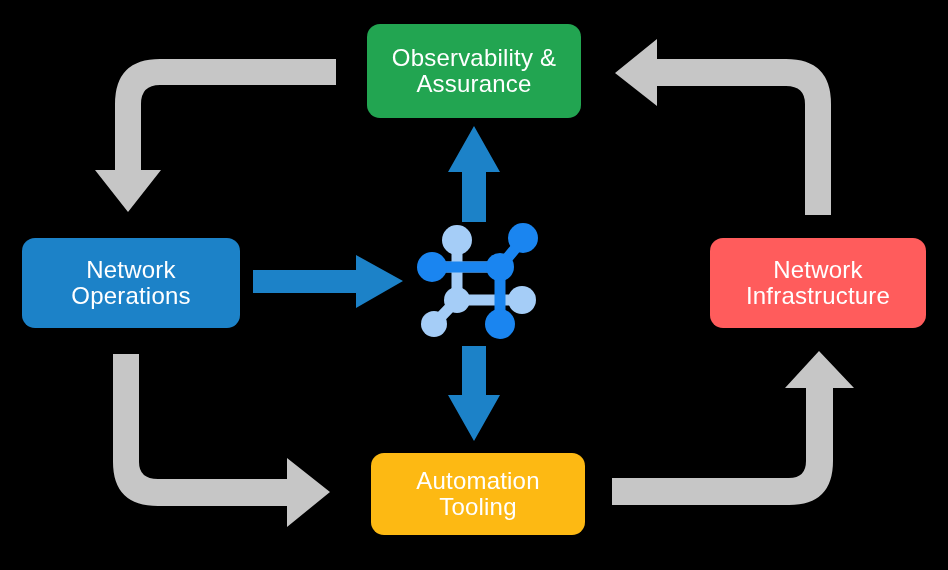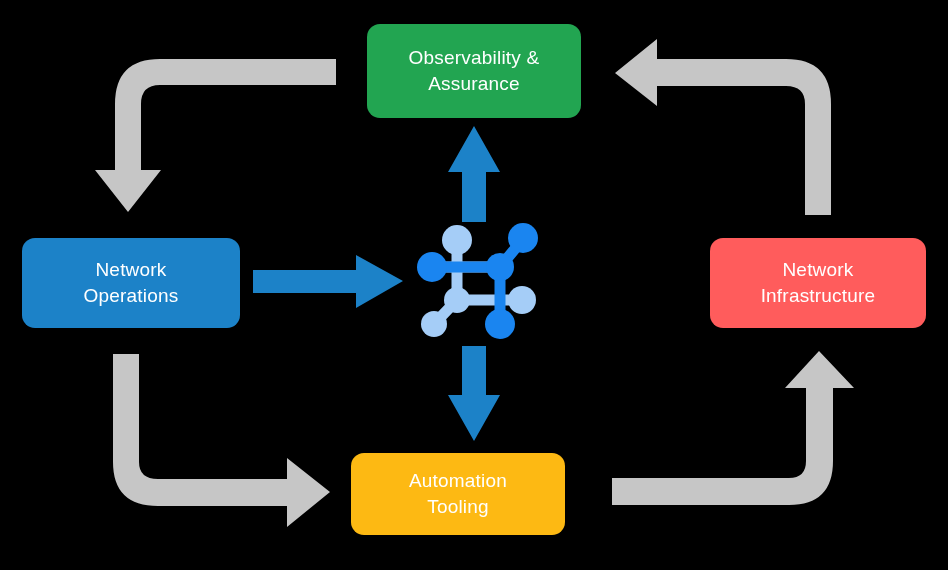--- a/index.html
+++ b/index.html
@@ -16,21 +16,21 @@
     font-family: "Liberation Sans", sans-serif;
   }
   .node-box {
     position: absolute;
     border-radius: 13px;
     display: flex;
     align-items: center;
     justify-content: center;
     text-align: center;
     color: #ffffff;
-    font-size: 19px;
+    font-size: 24px;
     line-height: 26px;
     font-weight: 400;
     letter-spacing: 0.2px;
     box-sizing: border-box;
     padding: 8px 10px;
   }
   .node-label {
     display: block;
     white-space: pre-line;
   }
@@ -46,21 +46,21 @@
     width: 218px;
     height: 90px;
   }
   #box-infrastructure {
     left: 710px;
     top: 238px;
     width: 216px;
     height: 90px;
   }
   #box-automation {
-    left: 351px;
+    left: 371px;
     top: 453px;
     width: 214px;
     height: 82px;
   }
   .svg-layer {
     position: absolute;
     left: 0;
     top: 0;
     width: 948px;
     height: 570px;

